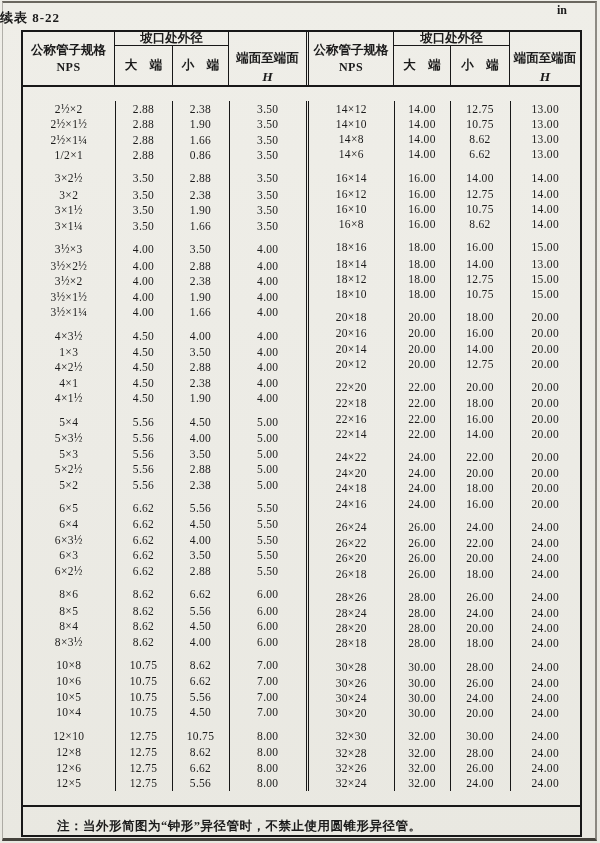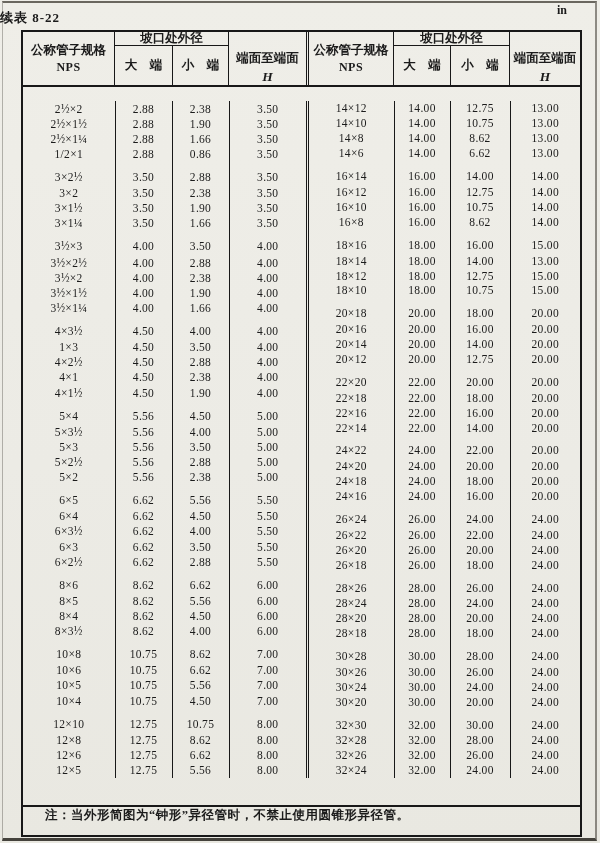--- a/index.html
+++ b/index.html
@@ -64,22 +64,22 @@
   .half-table td {
     text-align:center; vertical-align:middle; padding:0;
     font-size:11.5px; line-height:1.05; white-space:nowrap;
     letter-spacing:.3px;
   }
   .half-table td:not(:first-child) { border-left:1px solid #181818; }
   .half-table tr.gs td { padding-top:7px; }
   
   .note-row {
     flex:0 0 auto; height:30px; border-top:2px solid #181818;
-    display:flex; align-items:flex-start; padding-left:22px; box-sizing:border-box;
-    font-weight:700; font-size:12.5px; letter-spacing:.5px;margin-top:13px;
+    display:flex; align-items:flex-end; padding-left:34px; box-sizing:border-box;
+    font-weight:700; font-size:12.5px; letter-spacing:.5px;
   }
 </style>
 </head>
 <body>
 
 <div class="page-frame"></div>
 
 <div class="doc-title">续表 8-22</div>
 <div class="unit-label">in</div>
 

